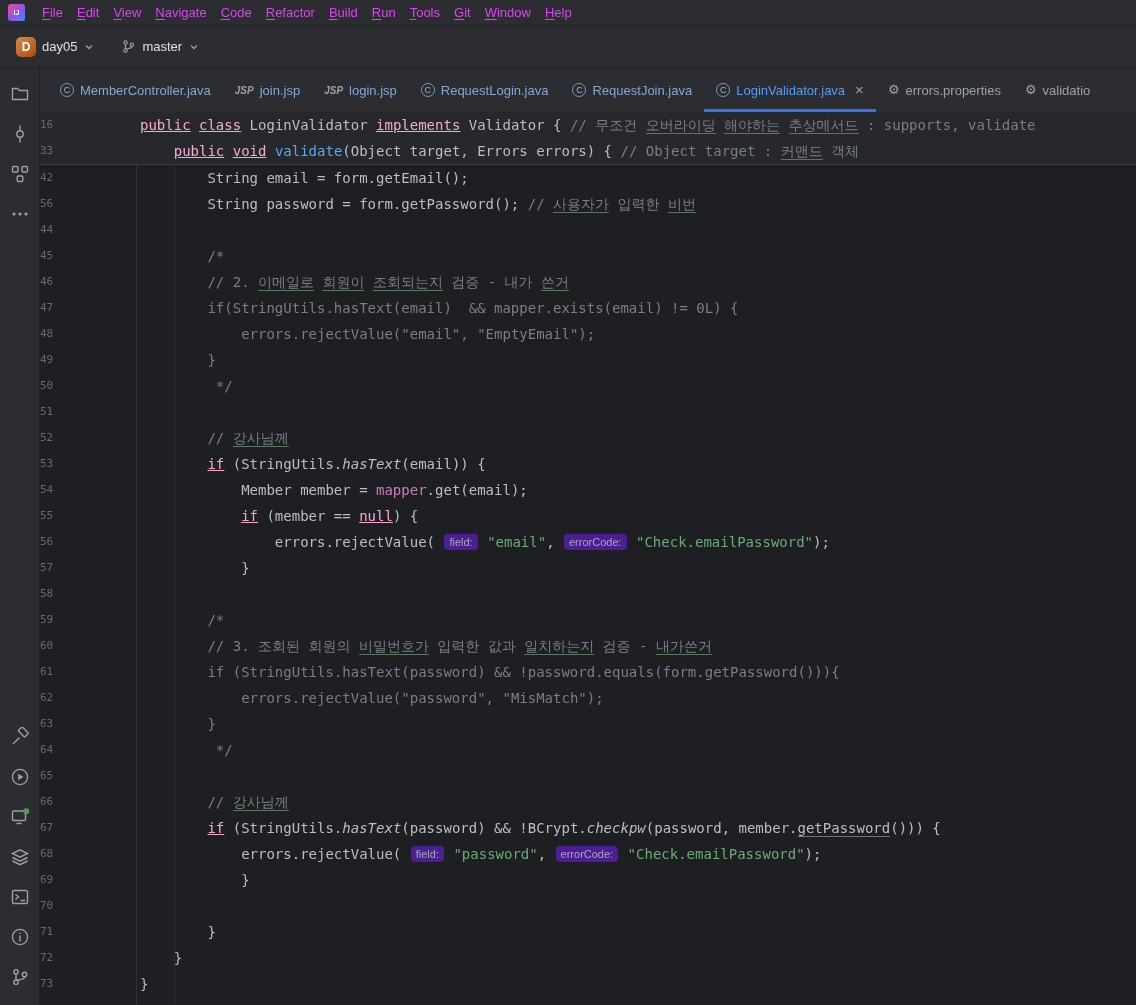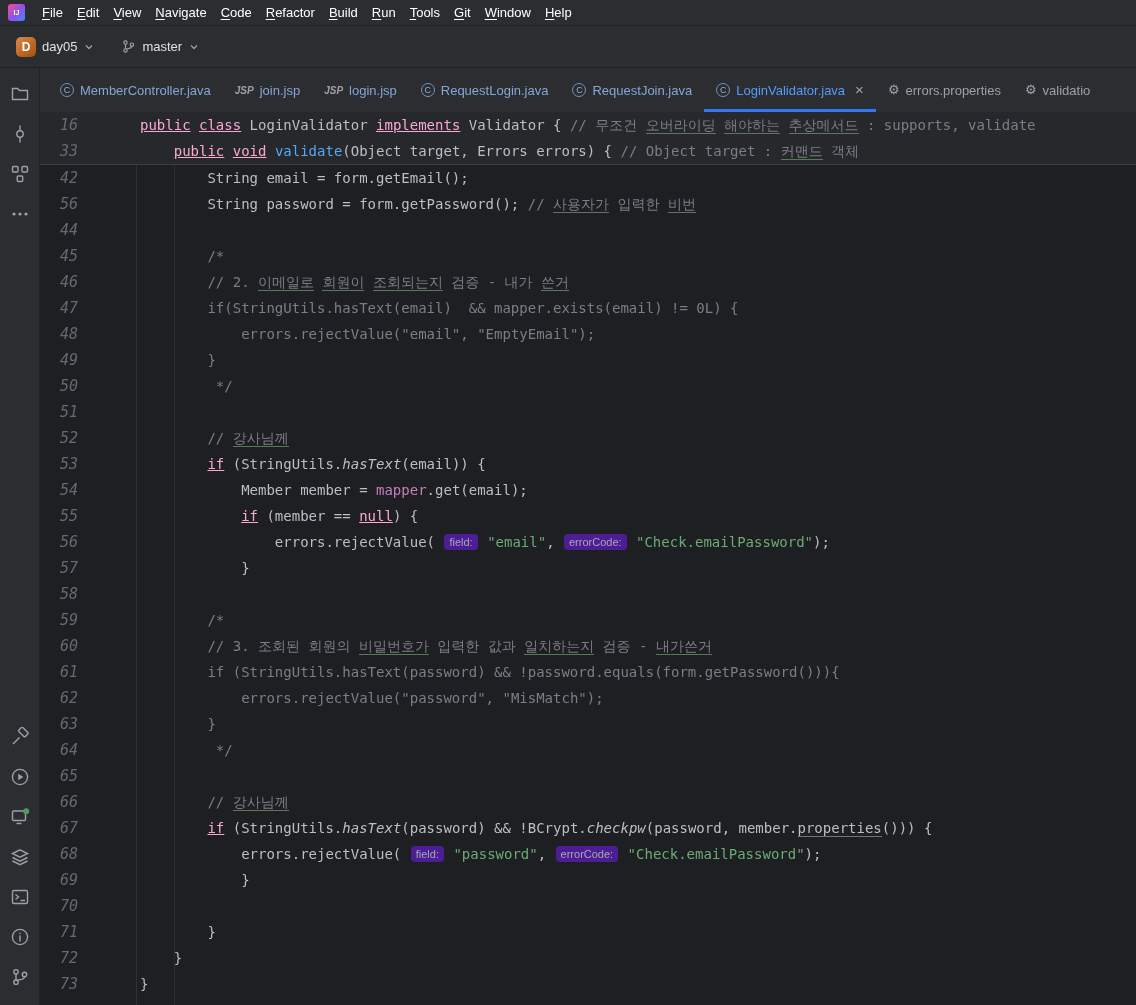--- a/index.html
+++ b/index.html
@@ -8,21 +8,21 @@
     width:1136px; height:1005px; overflow:hidden;
     background:#1e1f22; color:#bcbec4;
     font-family:"Liberation Sans", sans-serif;
   }
   
   .menubar{height:26px;background:#2b2d30;display:flex;align-items:center;padding:0 8px;border-bottom:1px solid #202124;}
   .logo{width:17px;height:17px;border-radius:3px;margin-right:10px;flex:0 0 auto;
     background:linear-gradient(135deg,#f74b8e,#8a53f2 55%,#3f8ef7);
     color:#fff;font-size:7px;font-weight:bold;display:flex;align-items:center;justify-content:center;}
   .menu-items{display:flex;align-items:center;}
-  .menu-item{font-size:13px;color:#ffffff;padding:2px 7px;border-radius:4px;cursor:default;white-space:nowrap;}
+  .menu-item{font-size:13px;color:#d946ef;padding:2px 7px;border-radius:4px;cursor:default;white-space:nowrap;}
   .mn{text-decoration:underline;text-underline-offset:2px;}
   
   .toolbar{height:42px;background:#2b2d30;display:flex;align-items:center;padding:0 10px;gap:14px;border-bottom:1px solid #202124;}
   .widget{display:flex;align-items:center;gap:6px;font-size:13px;color:#dfe1e5;padding:4px 6px;border-radius:6px;}
   .avatar{width:20px;height:20px;border-radius:5px;background:linear-gradient(140deg,#d98a4a,#a84d0b);
     color:#fff;font-size:12px;font-weight:bold;display:flex;align-items:center;justify-content:center;}
   .chev svg, .gbr svg{display:block;}
   
   .main{display:flex;height:937px;}
   .strip{width:40px;background:#2b2d30;border-right:1px solid #202124;display:flex;flex-direction:column;align-items:center;padding:6px 0 8px;}
@@ -41,21 +41,21 @@
   .ic-jsp{font-size:10px;font-weight:bold;font-style:italic;color:#9da0a8;flex:0 0 auto;text-align:right;}
   .ic-gear{font-size:13px;color:#9da0a8;flex:0 0 auto;line-height:14px;}
   .tab .close{margin-left:4px;color:#9da0a8;font-size:15px;line-height:14px;}
   
   .editor{flex:1;position:relative;background:#1e1f22;font-family:"DejaVu Sans Mono",monospace;font-size:14px;overflow:hidden;}
   .guide{position:absolute;top:53px;bottom:0;width:1px;background:#2e3135;z-index:0;}
   .g0{left:96px;} .g1{left:134px;background:#2a2d31;}
   .sticky{position:relative;z-index:2;background:#26282c;border-bottom:1px solid #3a3d42;}
   .code{position:relative;z-index:1;}
   .row{display:flex;height:26px;line-height:26px;}
-  .ln{flex:0 0 44px;text-align:right;padding-right:6px;color:#656a72;font-size:15px;font-style:italic;}
+  .ln{flex:0 0 44px;text-align:left;padding-right:6px;color:#656a72;font-size:11px;}
   .lt{flex:1;min-width:0;padding-left:56px;white-space:pre;color:#bcbec4;}
   
   .k{color:#f9a8d4;text-decoration:underline;}
   .d{color:#bcbec4;}
   .c{color:#7a7e85;}
   .cu{color:#7a7e85;border-bottom:1px solid #567a5b;}
   .s{color:#6aab73;}
   .m{color:#56a8f5;}
   .f{color:#c77dbb;margin-top:24px;}
   .it{font-style:italic;color:#bcbec4;}
@@ -339,21 +339,21 @@
             <div class="row">
               <span class="ln">65</span>
               <span class="lt"></span>
             </div>
             <div class="row">
               <span class="ln">66</span>
               <span class="lt"><span>        </span><span class="c">// </span><span class="cu">강사님께</span></span>
             </div>
             <div class="row">
               <span class="ln">67</span>
-              <span class="lt"><span>        </span><span class="k">if</span><span class="d"> (StringUtils.</span><span class="it">hasText</span><span class="d">(password) &amp;&amp; !BCrypt.</span><span class="it">checkpw</span><span class="d">(password, member.</span><span class="w">properties</span><span class="d">())) {</span></span>
+              <span class="lt"><span>        </span><span class="k">if</span><span class="d"> (StringUtils.</span><span class="it">hasText</span><span class="d">(password) &amp;&amp; !BCrypt.</span><span class="it">checkpw</span><span class="d">(password, member.</span><span class="w">getPassword</span><span class="d">())) {</span></span>
             </div>
             <div class="row">
               <span class="ln">68</span>
               <span class="lt"><span>            </span><span class="d">errors.rejectValue( </span><span class="h">field:</span><span class="d"> </span><span class="s">"password"</span><span class="d">, </span><span class="h">errorCode:</span><span class="d"> </span><span class="s">"Check.emailPassword"</span><span class="d">);</span></span>
             </div>
             <div class="row">
               <span class="ln">69</span>
               <span class="lt"><span>            </span><span class="d">}</span></span>
             </div>
             <div class="row">

